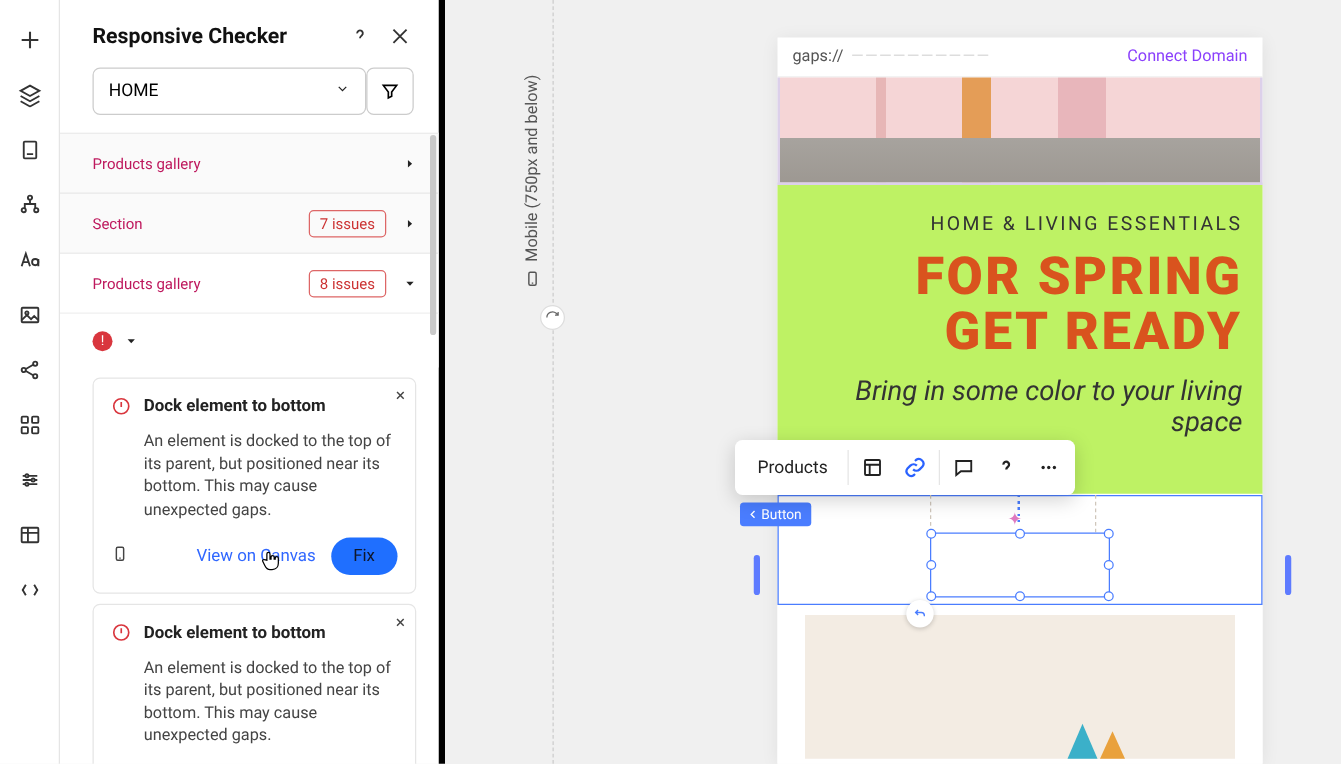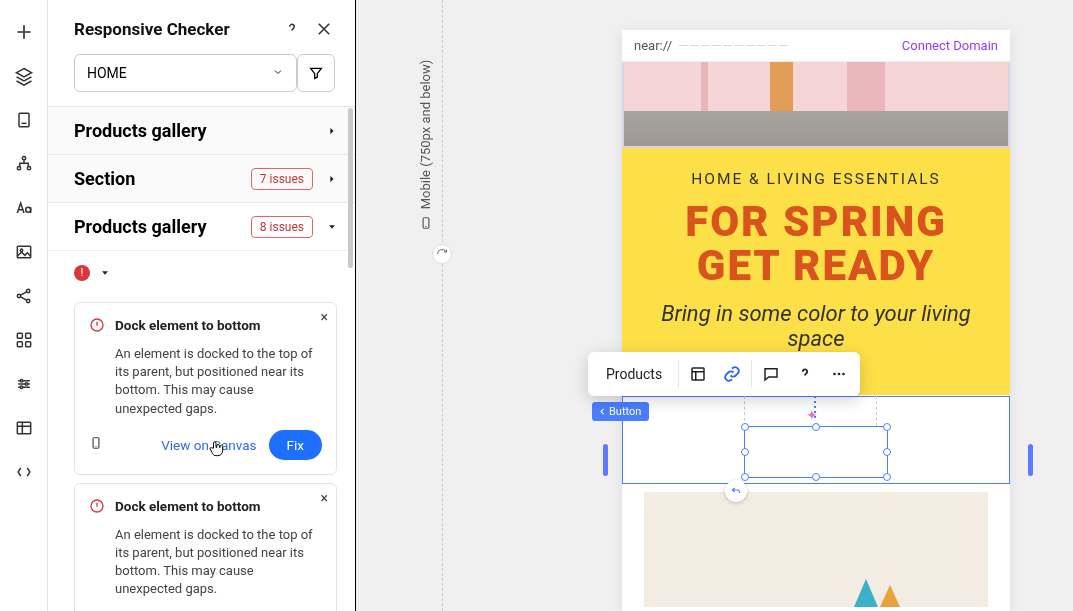--- a/index.html
+++ b/index.html
@@ -8,21 +8,21 @@
   .left-rail {
     position: absolute; left: 0; top: 0; width: 48px; height: 611px;
     background: #fff; border-right: 1px solid #e5e5e5;
     display: flex; flex-direction: column; align-items: center; padding-top: 10px;
   }
   .left-rail .rail-item { width: 28px; height: 28px; margin: 8px 0; display:flex; align-items:center; justify-content:center; color:#333; }
   .left-rail svg { width: 20px; height: 20px; }
 
   .panel {
     position: absolute; left: 48px; top: 0; width: 308px; height: 611px;
-    background: #fff; border-right: 1px solid #000000;
+    background: #fff; border-right: 5px solid #000000;
     display: flex; flex-direction: column;
   }
   .panel-header {
     display:flex; align-items:center; padding: 18px 20px 14px 26px;
   }
   .panel-title { font-size: 17px; font-weight: 700; color:#111; flex:1; }
   .panel-header .hicon { width:22px; height:22px; margin-left:10px; display:flex; align-items:center; justify-content:center; color:#333; cursor:pointer;}
   .panel-controls { display:flex; padding: 0 20px 14px 26px; }
   .page-select {
     flex:1; height:38px; border:1px solid #ccc; border-radius:6px; background:#fff;
@@ -32,21 +32,21 @@
 
   .scroll-area { flex:1; overflow:hidden; position:relative; }
   .scroll-track { position:absolute; right:0; top:0; width:10px; height:100%; }
   .scroll-thumb { position:absolute; right:2px; top:2px; width:5px; height:160px; background:#c9c9c9; border-radius:3px; }
 
   .section-row {
     height:48px; border-top:1px solid #e8e8e8; display:flex; align-items:center;
     padding:0 18px 0 26px; background:#fafafa; cursor:pointer;
   }
   .section-row.expanded { background:#fff; }
-  .section-label { font-size:18px; font-weight:700; color:#000000; flex:1;}
+  .section-label { font-size:12px; font-weight:400; color:#be185d; flex:1;}
   .issue-badge {
     border:1px solid #d66; color:#c33; font-size:12px; padding:3px 8px; border-radius:4px; margin-right:14px;
   }
   .chev { color:#222; }
 
   .sub-row {
     height:44px; display:flex; align-items:center; padding:0 18px 0 26px; background:#fff; border-top:1px solid #f0f0f0;
   }
   .sub-label { font-size:14px; color:#222; flex:1; }
   .error-dot { width:16px; height:16px; border-radius:50%; background:#d9363e; color:#fff; font-size:11px; display:flex; align-items:center; justify-content:center; margin-right:10px;}
@@ -57,21 +57,21 @@
   }
   .issue-card .close-x { position:absolute; top:6px; right:8px; color:#444; font-size:14px; cursor:pointer;}
   .issue-card .card-head { display:flex; align-items:flex-start; gap:10px; }
   .issue-card .warn-icon { color:#d9363e; }
   .issue-card .title { font-size:13.5px; font-weight:700; color:#222; }
   .issue-card .body { font-size:13px; color:#444; line-height:1.4; margin:8px 0 12px 26px; }
   .issue-card .card-foot { display:flex; align-items:center; gap:12px; }
   .device-icon { color:#444; }
   .spacer { flex:1; }
   .link-btn { color:#3067ff; font-size:13.5px; cursor:pointer; }
-  .primary-btn { background:#1f6fff; color:#ffffff; font-size:13.5px; padding:7px 18px; border-radius:18px; cursor:pointer; border:none;}
+  .primary-btn { background:#1f6fff; color:#0f172a; font-size:13.5px; padding:7px 18px; border-radius:18px; cursor:pointer; border:none;}
 
   .cursor-hand { position:absolute; left:206px; top:438px; pointer-events:none; }
 
   .bp-label {
     position:absolute; left:416px; top:40px; width:20px; height:190px;
     display:flex; flex-direction:column; align-items:center; justify-content:flex-end;
     color:#555; font-size:13px;
   }
   .bp-label .txt { transform: rotate(-90deg); transform-origin:center; white-space:nowrap; margin-bottom:74px;}
   .divider-line { position:absolute; left:442px; top:0; width:0; height:611px; border-left:1px dashed #ccc; }
@@ -91,21 +91,21 @@
 
   .hero-img {
     height:86px;
     background:
       linear-gradient(to bottom, rgba(0,0,0,0) 58%, #a7a39e 58%, #9d9892 100%),
       linear-gradient(to right, #f5d5d6 0 20%, #e7b6b6 20% 22%, #f5d5d6 22% 38%, #e49d57 38% 44%, #f5d5d6 44% 58%, #e8b6bb 58% 68%, #f5d5d6 68% 100%);
     border: 2px solid #dcd0ea;
     border-top:none;
   }
   .hero {
-    background:#fde047; padding:22px 16px 44px; text-align:center; position:relative;
+    background:#bef264; padding:22px 16px 44px; text-align:right; position:relative;
   }
   .eyebrow { font-size:15.5px; letter-spacing:2px; color:#333; margin-bottom:12px;}
   .headline { font-size:42px; font-weight:900; color:#d9531e; line-height:1.04; letter-spacing:2px;}
   .sub { font-size:22px; color:#333; margin-top:14px;font-style:italic;}
 
   .floating-toolbar {
     position:absolute; left:588px; top:352px; height:44px; background:#fff; border-radius:6px;
     box-shadow:0 4px 16px rgba(0,0,0,0.18); display:flex; align-items:center; padding:0 4px;
   }
   .ft-label { font-size:14px; color:#222; padding:0 14px; cursor:pointer;}
@@ -373,21 +373,21 @@
     </svg>
 </div>
 <div class="rotate-btn">
   <svg width="12" height="12" viewBox="0 0 24 24" fill="none" stroke="currentColor" stroke-width="2">
       <path d="M3 12a9 9 0 0115-6.7L21 8M21 3v5h-5"></path>
     </svg>
 </div>
 
 <div class="canvas">
   <div class="url-bar">
-    <span class="url-proto">near://</span>
+    <span class="url-proto">gaps://</span>
     <span class="url-rest">——————————</span>
     <span class="connect">Connect Domain</span>
   </div>
   <div class="hero-img"></div>
   <div class="hero">
     <div class="eyebrow">HOME &amp; LIVING ESSENTIALS</div>
     <div class="headline">FOR SPRING</div>
     <div class="headline">GET READY</div>
     <div class="sub">Bring in some color to your living space</div>
   </div>

